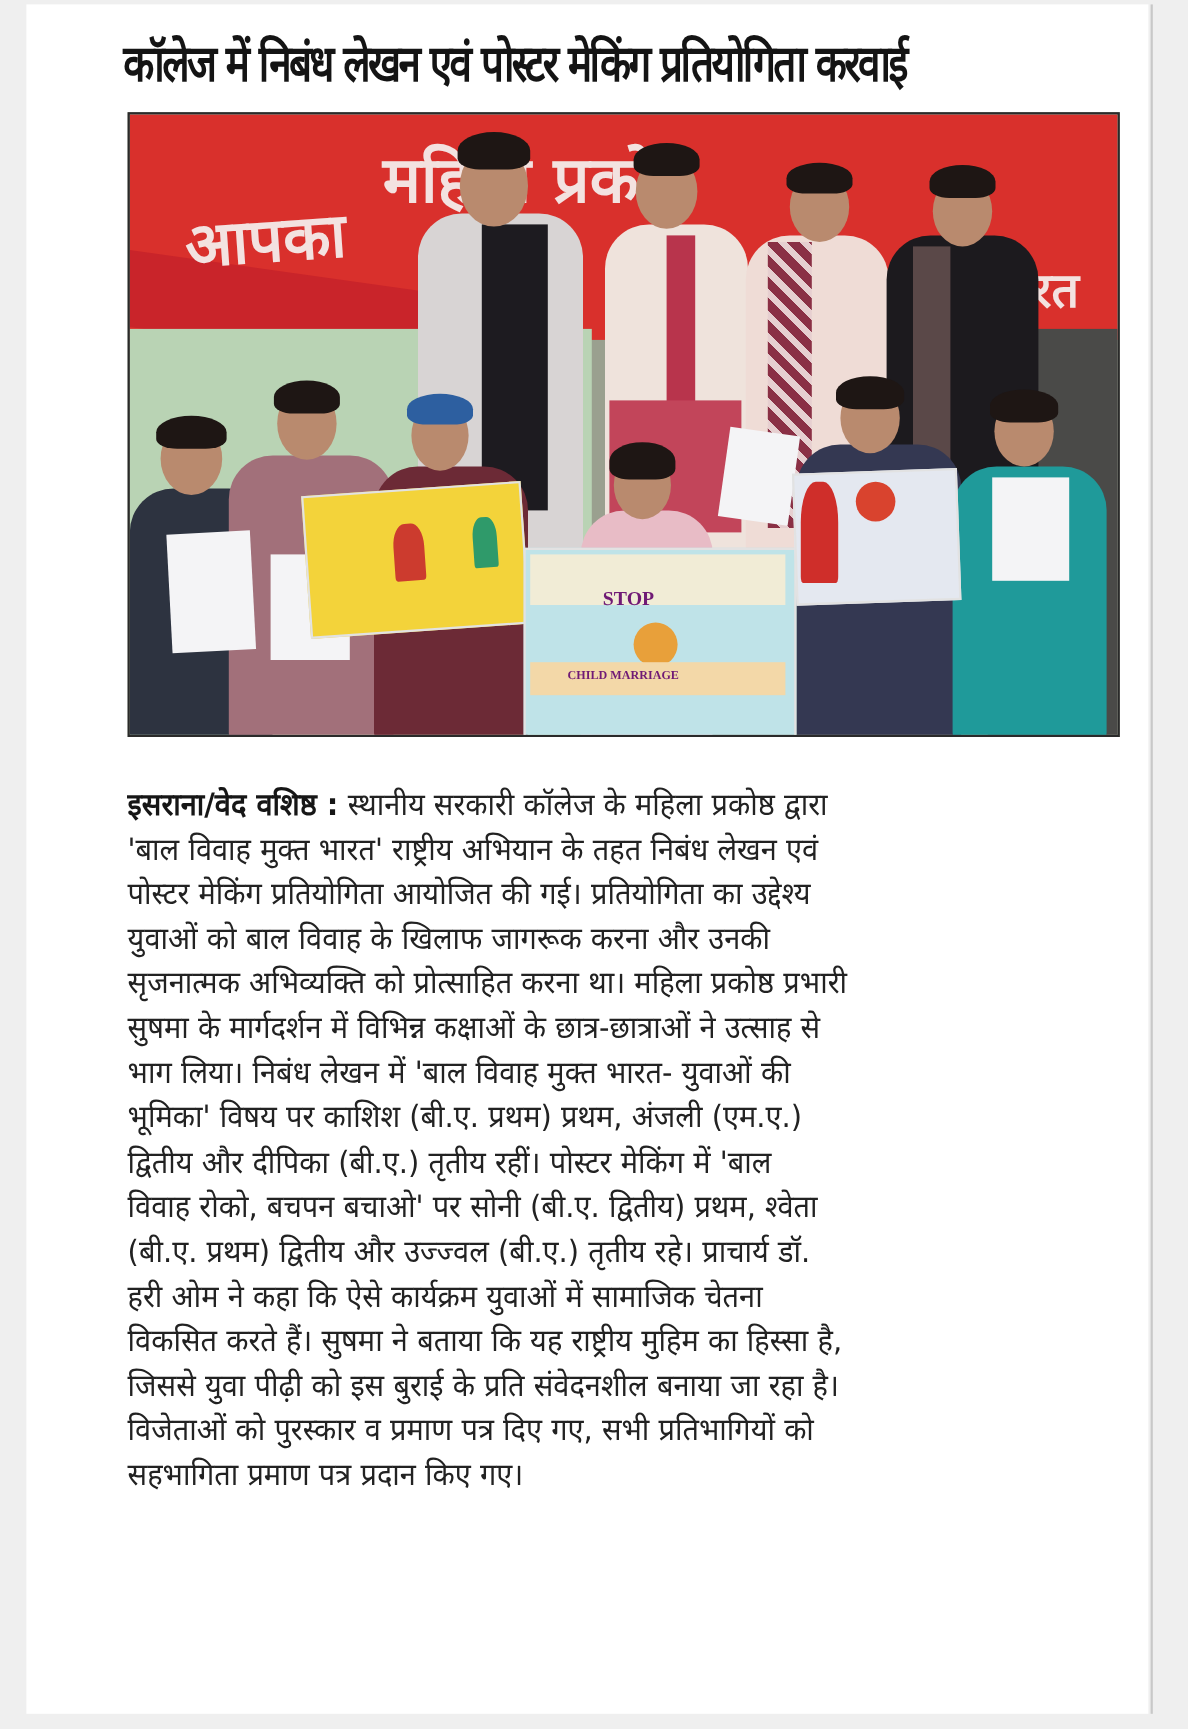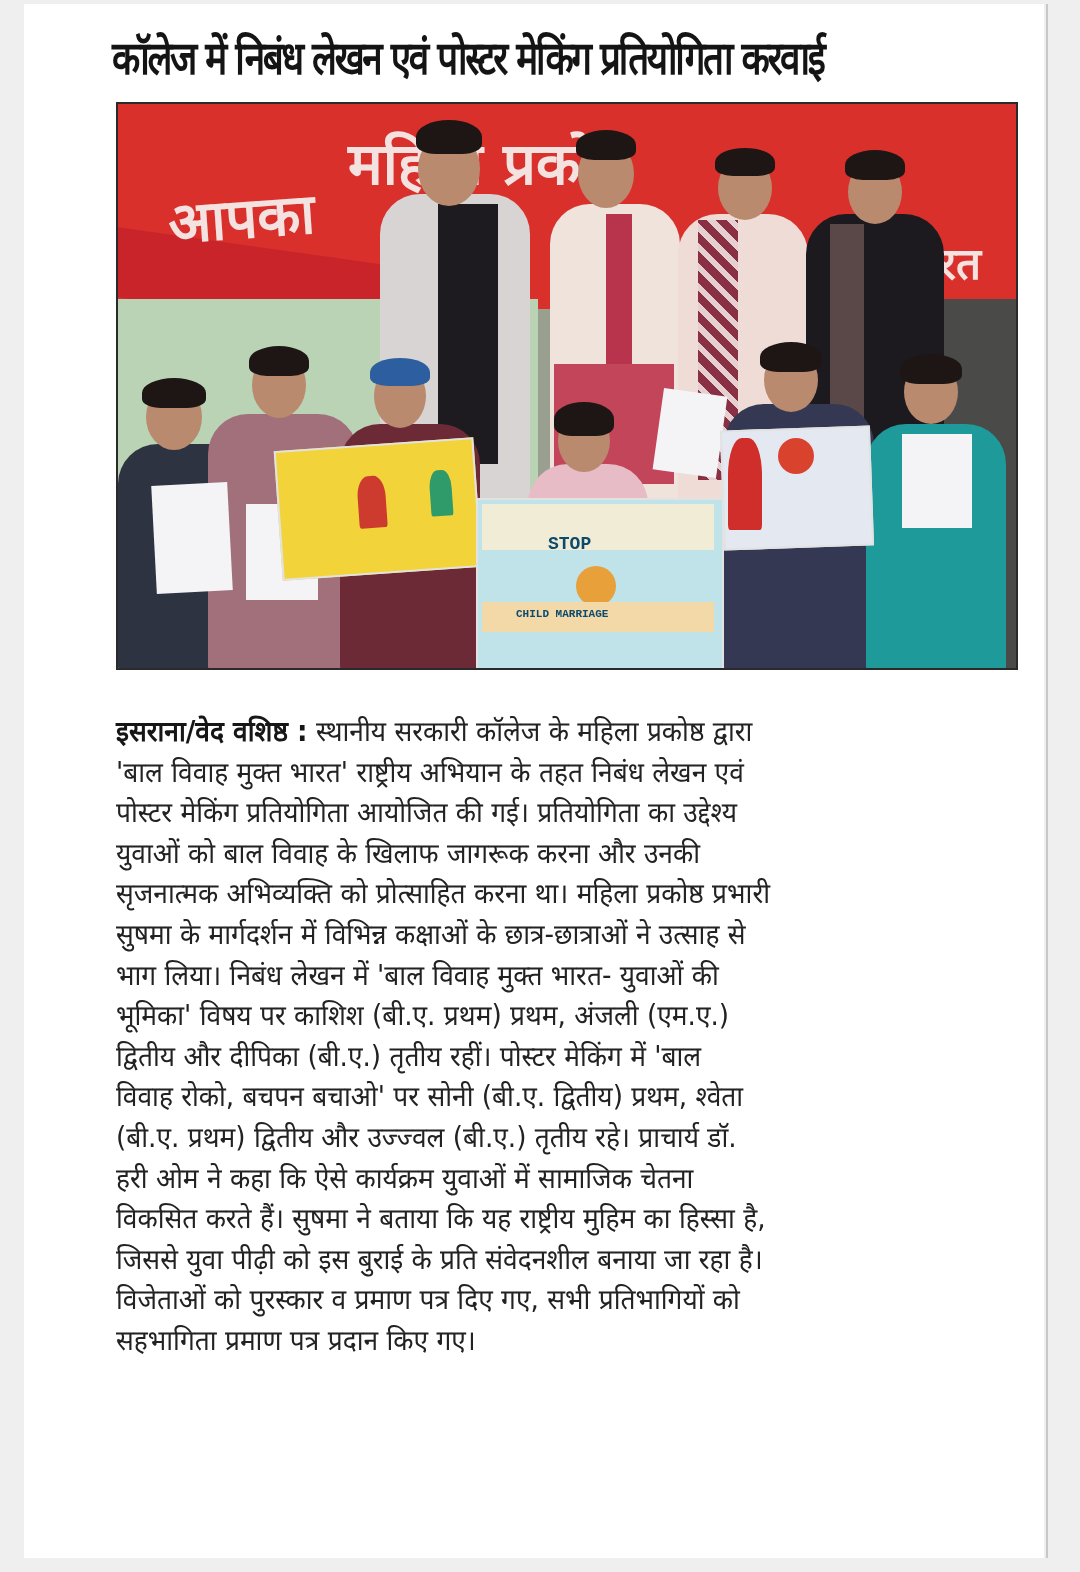--- a/index.html
+++ b/index.html
@@ -33,21 +33,21 @@
   .bt2 { left:50px; top:74px; font-size:56px; transform:rotate(-4deg); }
   .bt3 { left:820px; top:98px; font-size:44px;margin-top:30px; }
   .wall { left:0; top:195px; width:420px; height:373px; background:#b9d3b4; }
   .wall2 { left:780px; top:195px; width:118px; height:373px; background:#4a4a48; }
   .person { border-radius:40px 40px 6px 6px; }
   .head { border-radius:50%; background:#b98a6e; }
   .hair { border-radius:50% 50% 30% 30%; background:#1e1614; }
   .poster { border:2px solid #e2e2e2; }
   .sheet { background:#f4f4f6; }
   .poster-label {
-    font-family:Liberation Mono, monospace; font-weight:bold; color:#0c4a6e; white-space:nowrap;
+    font-family:Liberation Serif, serif; font-weight:bold; color:#701a75; white-space:nowrap;
   }
   .body-text {
     position:absolute; left:116px; top:712px; width:900px;
     font-family:"DejaVu Sans", sans-serif; font-size:28px; line-height:40.6px; color:#222222;
   }
   .body-line { display:block; white-space:nowrap; transform:scaleX(0.94); transform-origin:left center; }
   .dateline { font-weight:bold; color:#161616; }
 </style>
 </head>
 <body>

